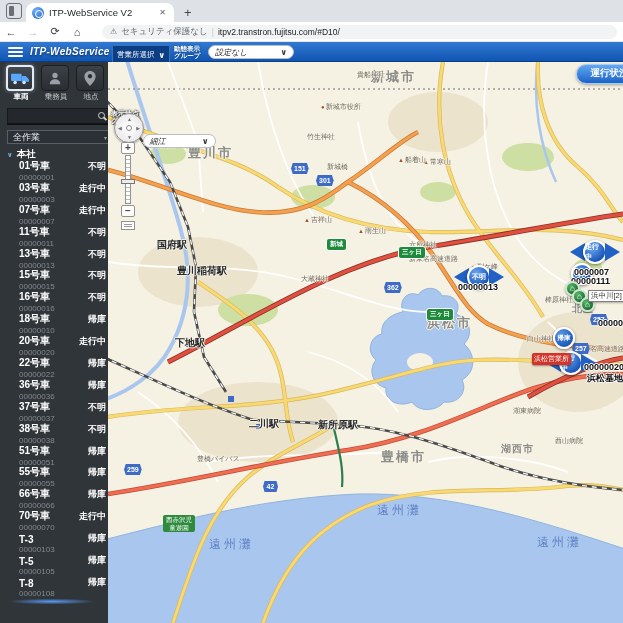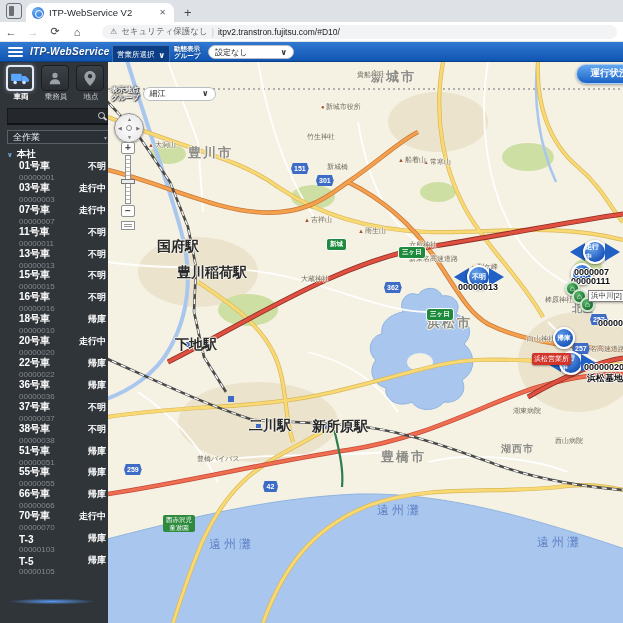--- a/index.html
+++ b/index.html
@@ -31,21 +31,21 @@
     background:linear-gradient(#3279d2,#0f55b2);border-bottom:1px solid #0a3f85;}
   .burger{position:absolute;left:8px;top:5px;width:15px;height:11px;}
   .burger i{display:block;height:2px;background:#fff;border-radius:1px;margin-bottom:2px;}
   .applogo{position:absolute;left:30px;top:4px;font-size:10px;font-weight:bold;font-style:italic;color:#fff;
     text-shadow:0 1px 2px rgba(0,0,0,.55);letter-spacing:.3px;white-space:nowrap;}
   .officebtn{position:absolute;left:112px;top:3px;height:20px;width:58px;background:#0c3e86;border:1px solid #3f6fb5;
     border-radius:1px;color:#fff;font-size:7.5px;display:flex;align-items:center;justify-content:space-between;padding:0 4px;}
   .grplabel{position:absolute;left:174px;top:3px;font-size:6.5px;line-height:7px;color:#fff;font-weight:bold;
     text-shadow:0 0 2px #05306b;}
   .pill{background:#fff;border:1px solid #b9bec4;border-radius:8px;display:flex;align-items:center;
-    justify-content:space-between;padding:0 6px;color:#222;}
+    justify-content:space-between;padding:0 6px;color:#222;font-style:italic;}
   .hdrpill{position:absolute;left:208px;top:3px;width:86px;height:14px;font-size:8px;}
   .pillchev{font-size:8px;font-weight:bold;color:#333;}
 
   
   .sidebar{position:absolute;left:0;top:62px;width:120px;height:561px;background:#30353a;overflow:hidden;}
   .stabs{display:flex;gap:5px;padding:3px 0 0 6px;}
   .stab{width:30px;text-align:center;}
   .stabbtn{width:28px;height:26px;border-radius:4px;background:linear-gradient(#3b4147,#2a2e33);
     border:1px solid #1b1d20;display:flex;align-items:center;justify-content:center;}
   .stab.sel .stabbtn{border:2px solid #e4ebf3;background:linear-gradient(#434b53,#2d3238);box-shadow:0 0 4px rgba(200,220,255,.45);}
@@ -72,21 +72,21 @@
   .sglow{position:absolute;left:0;bottom:17px;width:108px;height:9px;
     background:radial-gradient(ellipse 60px 4px at 48% 50%,rgba(90,160,255,.95),rgba(90,160,255,0) 72%);}
 
   
   .map{position:absolute;left:108px;top:62px;width:515px;height:561px;overflow:hidden;background:#f5f1e3;}
   .map svg{position:absolute;left:0;top:0;}
   .lb{position:absolute;white-space:nowrap;z-index:4;
     text-shadow:-1px 0 #f7f3e6,1px 0 #f7f3e6,0 -1px #f7f3e6,0 1px #f7f3e6;}
   .lb-city{font-size:13px;color:#8b8b87;font-weight:bold;letter-spacing:2px;}
   .lb-city-sm{font-size:10px;color:#8b8b87;font-weight:bold;letter-spacing:1px;}
-  .lb-station{font-size:14px;color:#26282b;font-weight:bold;}
+  .lb-station{font-size:10px;color:#26282b;font-weight:bold;}
   .lb-tiny{font-size:7px;color:#6e695c;}
   .lb-water{font-size:12px;color:#5c7fc4;letter-spacing:3px;text-shadow:none;}
   .lb-ic{font-size:6px;color:#a0522d;margin-right:1px;}
   .shield{position:absolute;z-index:4;min-width:15px;height:11px;background:#3d6bc6;color:#fff;font-size:7px;font-weight:bold;
     display:flex;align-items:center;justify-content:center;padding:0 3px;
     clip-path:polygon(10% 0,90% 0,100% 50%,90% 100%,10% 100%,0 50%);}
   .icshield{position:absolute;z-index:4;background:#1d8a3c;color:#fff;font-size:6.5px;font-weight:bold;
     border-radius:3px;padding:1px 3px;border:1px solid #fff;white-space:nowrap;}
   .mk{position:absolute;z-index:6;}
   .mk .bub{display:flex;align-items:center;justify-content:center;}
@@ -107,21 +107,21 @@
     text-shadow:-1px 0 #fff,1px 0 #fff,0 -1px #fff,0 1px #fff;}
   .mk-tooltip .bub{background:#fff;border:1px solid #808080;font-size:7.5px;color:#333;padding:0 2px;
     white-space:nowrap;box-shadow:1px 1px 2px rgba(0,0,0,.3);}
   .mk-place .bub{background:#d2342a;color:#fff;font-size:7px;padding:1px 2px;border-radius:2px;
     white-space:nowrap;box-shadow:0 1px 2px rgba(0,0,0,.4);}
   .mk-park .bub{display:block;background:#2e8b3d;color:#fff;font-size:6.5px;width:32px;line-height:7.5px;
     text-align:center;border-radius:2px;padding:1px 0;}
   .pgwrap{position:absolute;left:3px;top:24px;display:flex;align-items:center;gap:3px;z-index:8;}
   .pglabel{font-size:7px;line-height:7.5px;color:#fff;font-weight:bold;
     text-shadow:0 0 2px #333,0 0 2px #333,1px 1px 1px #333;}
-  .pgpill{width:73px;height:14px;font-size:8px;}
+  .pgpill{width:73px;height:14px;font-size:8px;margin-top:48px;}
   .statusbtn{position:absolute;top:2px;right:-30px;z-index:8;padding:2px 14px 3px;border-radius:10px;
     background:linear-gradient(#63a7ef,#1a63c6);border:1px solid #a8ccf4;color:#fff;font-size:9.5px;
     font-weight:bold;box-shadow:0 1px 3px rgba(0,0,0,.35);white-space:nowrap;}
   .compass{position:absolute;left:6px;top:51px;width:30px;height:30px;border-radius:50%;z-index:8;
     background:radial-gradient(#fefefe,#e3e3e3);border:1px solid #949494;box-shadow:0 1px 2px rgba(0,0,0,.35);}
   .compass span{position:absolute;font-size:5px;color:#707070;}
   .cN{left:12px;top:2px;} .cS{left:12px;bottom:2px;} .cW{left:3px;top:11px;} .cE{right:3px;top:11px;}
   .cC{position:absolute;left:11px;top:11px;width:6px;height:6px;border:1.5px solid #8a8a8a;border-radius:50%;}
   .zbtn{position:absolute;left:13px;width:14px;height:12px;background:#fff;border:1px solid #909090;z-index:8;
     font-size:10px;font-weight:bold;color:#4a4a4a;text-align:center;line-height:10px;border-radius:2px;}
@@ -384,20 +384,27 @@
         </div>
 
         <div class="veh">
           <div class="veh-top">
             <span class="veh-name">T-5</span>
             <span class="veh-status">帰庫</span>
           </div>
           <div class="veh-id">00000105</div>
         </div>
 
+        <div class="veh">
+          <div class="veh-top">
+            <span class="veh-name">T-8</span>
+            <span class="veh-status">帰庫</span>
+          </div>
+          <div class="veh-id">00000108</div>
+        </div>
 
     </div>
     <div class="sscroll"></div>
     <div class="sglow"></div>
   </aside>
 
   <div class="map">
     <svg width="515" height="561" viewBox="0 0 515 561">
       <rect width="515" height="561" fill="#f5f1e3"></rect>
       <g>
@@ -500,21 +507,21 @@
       <div class="lb lb-city-sm" style="left: 392px; top: 380px;"><span class="lb-ic"></span><span>湖西市</span></div>
 
       <div class="lb lb-station" style="left: 48px; top: 176px;"><span class="lb-ic"></span><span>国府駅</span></div>
 
       <div class="lb lb-station" style="left: 68px; top: 202px;"><span class="lb-ic"></span><span>豊川稲荷駅</span></div>
 
       <div class="lb lb-station" style="left: 66px; top: 274px;"><span class="lb-ic"></span><span>下地駅</span></div>
 
       <div class="lb lb-station" style="left: 140px; top: 355px;"><span class="lb-ic"></span><span>二川駅</span></div>
 
-      <div class="lb lb-station" style="left: 203px; top: 356px; text-align: center;"><span class="lb-ic"></span><span>新所原駅</span></div>
+      <div class="lb lb-station" style="left: 209px; top: 356px; text-align: center;"><span class="lb-ic"></span><span>新所原駅</span></div>
 
       <div class="lb lb-tiny" style="left: 88px; top: 392px;"><span class="lb-ic"></span><span>豊橋バイパス</span></div>
 
       <div class="lb lb-tiny" style="left: 300px; top: 192px;"><span class="lb-ic"></span><span>新東名高速道路</span></div>
 
       <div class="lb lb-tiny" style="left: 474px; top: 282px;"><span class="lb-ic"></span><span>東名高速道路</span></div>
 
       <div class="lb lb-tiny" style="left: 213px; top: 40px;"><span class="lb-ic">●</span><span>新城市役所</span></div>
 
       <div class="lb lb-tiny" style="left: 218px; top: 100px;"><span class="lb-ic"></span><span>新城橋</span></div>

